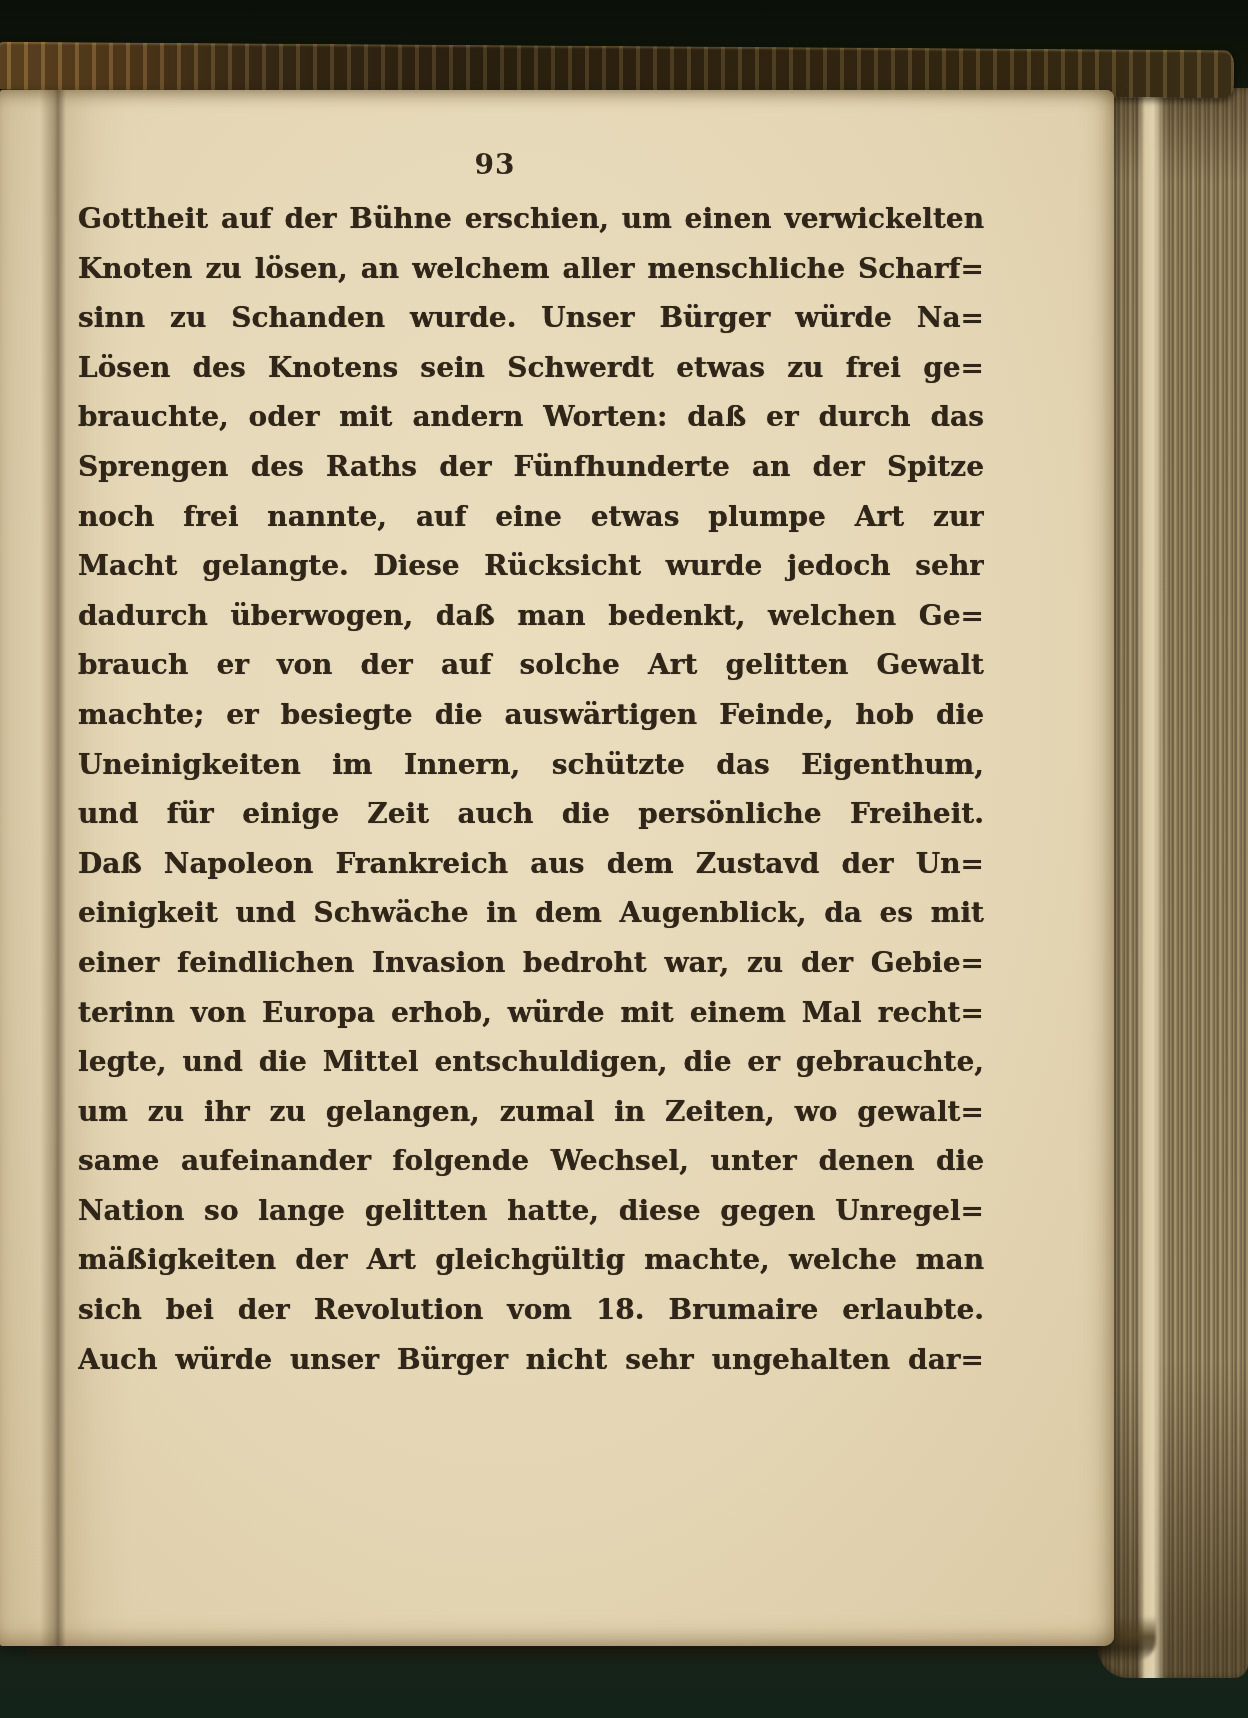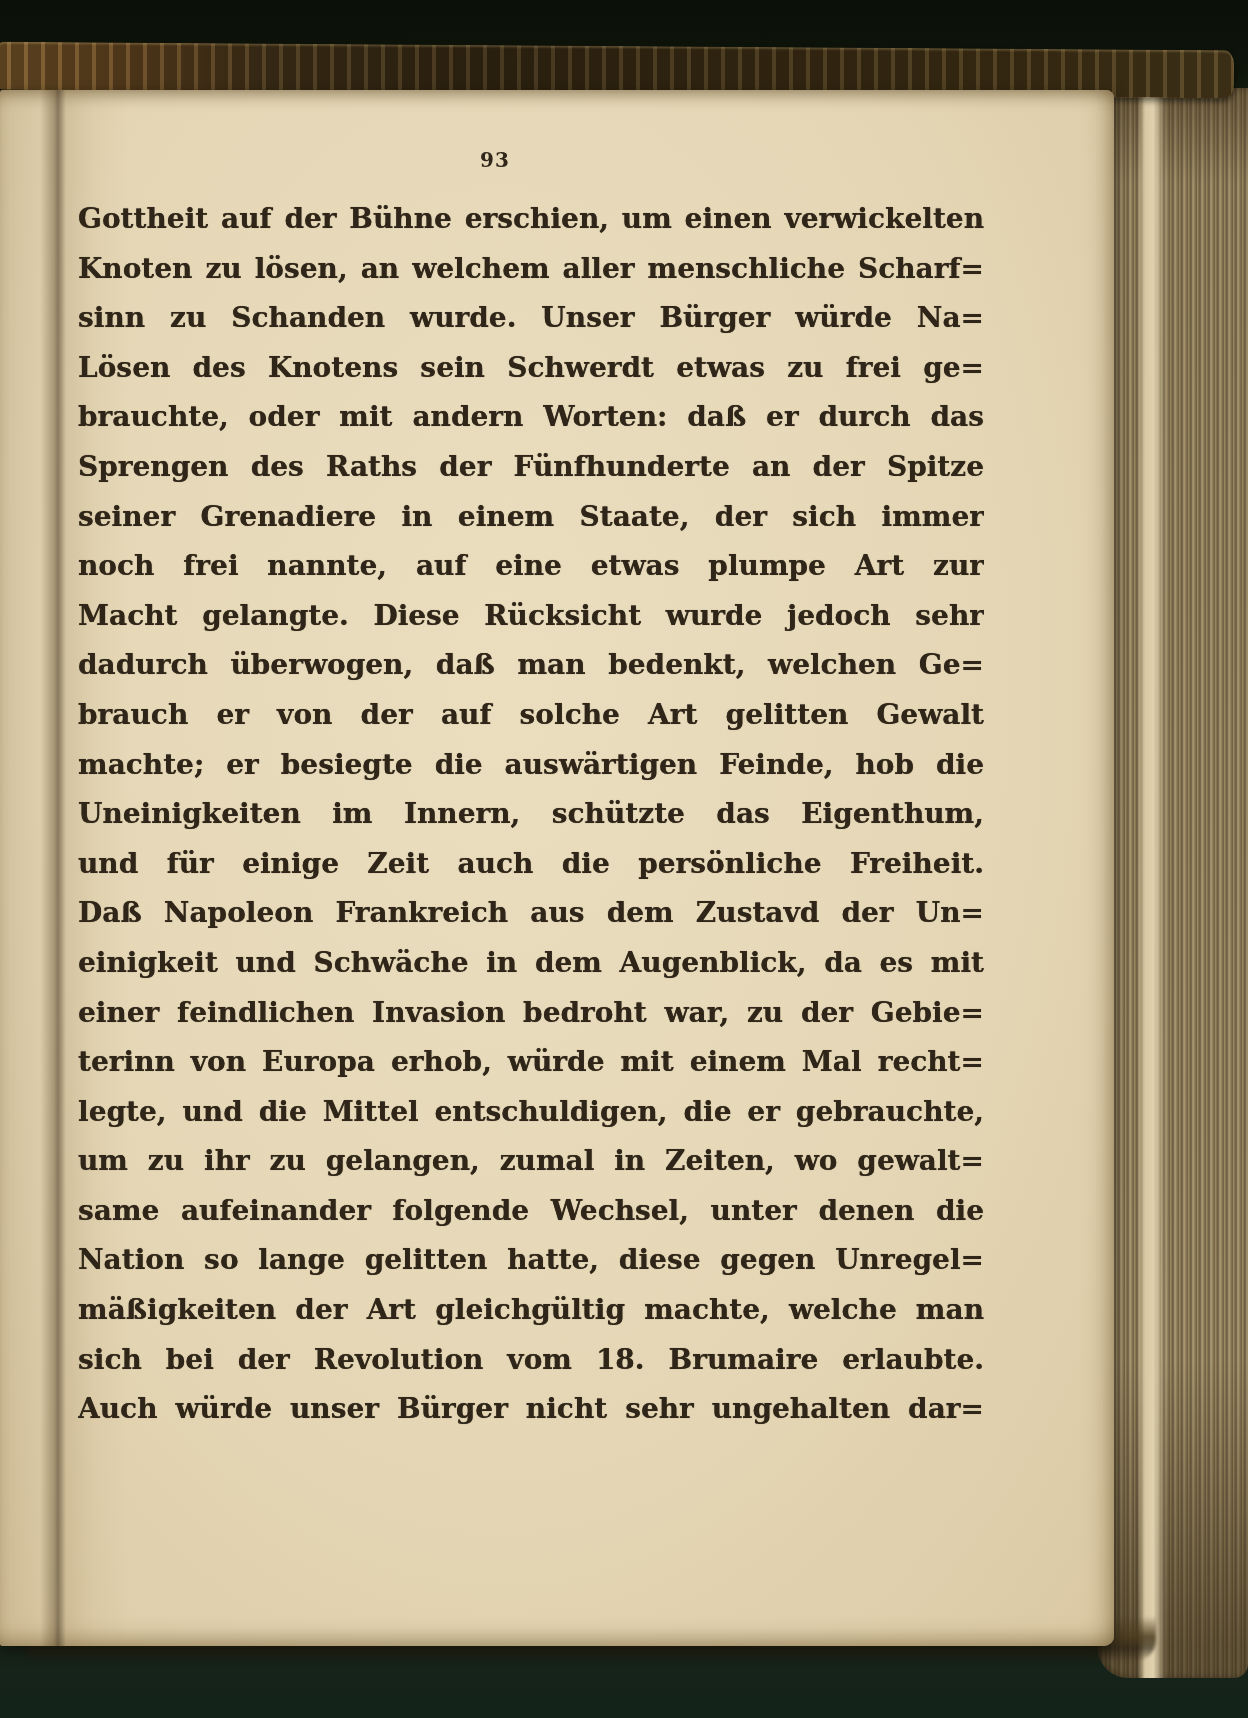--- a/index.html
+++ b/index.html
@@ -54,21 +54,21 @@
       rgba(60,45,25,0.55) 58px,
       rgba(150,125,80,0.22) 66px,
       rgba(160,135,90,0.08) 95px,
       rgba(160,135,90,0.0) 130px);}
   
   .page-bottom-shadow{position:absolute;left:26px;top:1616px;width:1130px;height:46px;
     background:linear-gradient(180deg,rgba(70,54,26,0.0) 0%,rgba(74,58,30,0.85) 45%,rgba(40,32,16,0.65) 70%,rgba(26,32,22,0.0) 100%);
     border-radius:0 0 22px 10px;filter:blur(1.5px);}
   
   .page-number{position:absolute;left:80px;top:58px;width:830px;
-    text-align:center;font-size:20px;font-weight:700;color:#30271a;
+    text-align:center;font-size:28px;font-weight:700;color:#30271a;
     letter-spacing:1px;}
   .text-block{position:absolute;left:78px;top:104px;width:906px;}
   .text-line{
     width:906px;height:49.6px;line-height:49.6px;overflow:hidden;
     font-size:28px;font-weight:700;color:#2f2619;
     text-align:justify;text-align-last:justify;
     text-shadow:0 0 0.7px rgba(48,38,20,0.8);
     white-space:normal;}
 </style>
 </head>
@@ -89,21 +89,20 @@
   <div class="page">
     <div class="gutter"></div>
     <div class="page-number">93</div>
     <div class="text-block">
         <div class="text-line">Gottheit auf der Bühne erschien, um einen verwickelten</div>
         <div class="text-line">Knoten zu lösen, an welchem aller menschliche Scharf=</div>
         <div class="text-line">sinn zu Schanden wurde. Unser Bürger würde Na=</div>
         <div class="text-line">Lösen des Knotens sein Schwerdt etwas zu frei ge=</div>
         <div class="text-line">brauchte, oder mit andern Worten: daß er durch das</div>
         <div class="text-line">Sprengen des Raths der Fünfhunderte an der Spitze</div>
-        <div class="text-line">seiner Grenadiere in einem Staate, der sich immer</div>
         <div class="text-line">noch frei nannte, auf eine etwas plumpe Art zur</div>
         <div class="text-line">Macht gelangte. Diese Rücksicht wurde jedoch sehr</div>
         <div class="text-line">dadurch überwogen, daß man bedenkt, welchen Ge=</div>
         <div class="text-line">brauch er von der auf solche Art gelitten Gewalt</div>
         <div class="text-line">machte; er besiegte die auswärtigen Feinde, hob die</div>
         <div class="text-line">Uneinigkeiten im Innern, schützte das Eigenthum,</div>
         <div class="text-line">und für einige Zeit auch die persönliche Freiheit.</div>
         <div class="text-line">Daß Napoleon Frankreich aus dem Zustavd der Un=</div>
         <div class="text-line">einigkeit und Schwäche in dem Augenblick, da es mit</div>
         <div class="text-line">einer feindlichen Invasion bedroht war, zu der Gebie=</div>

